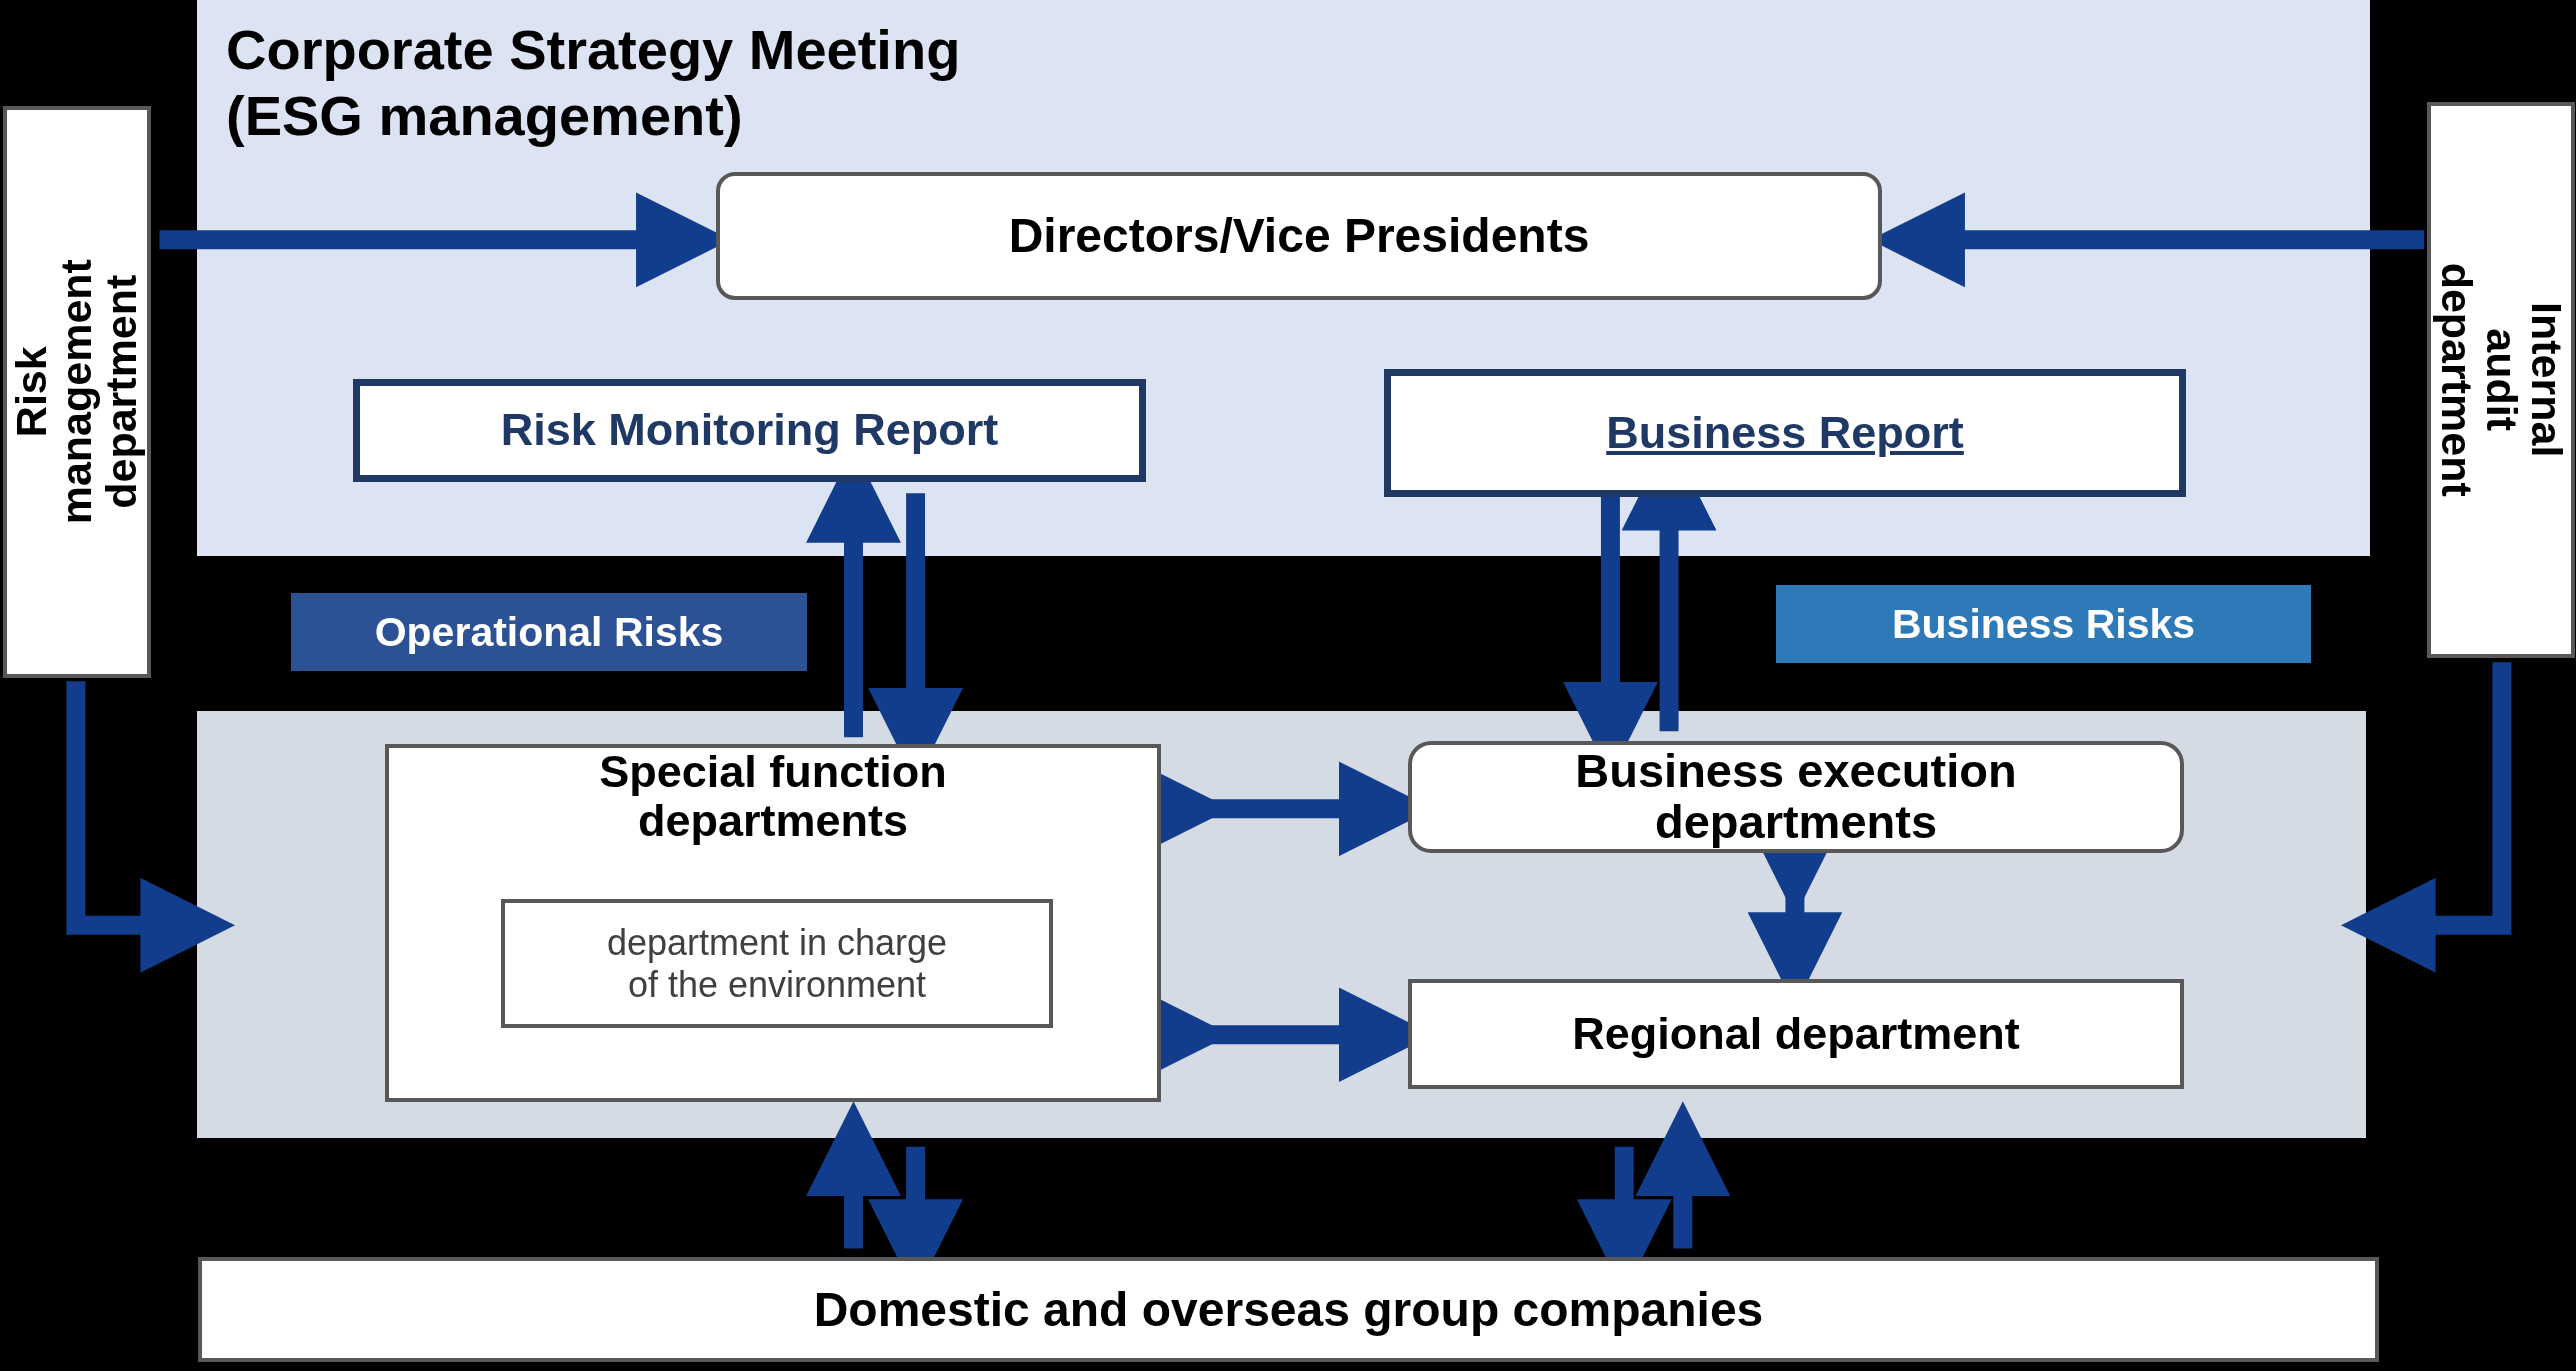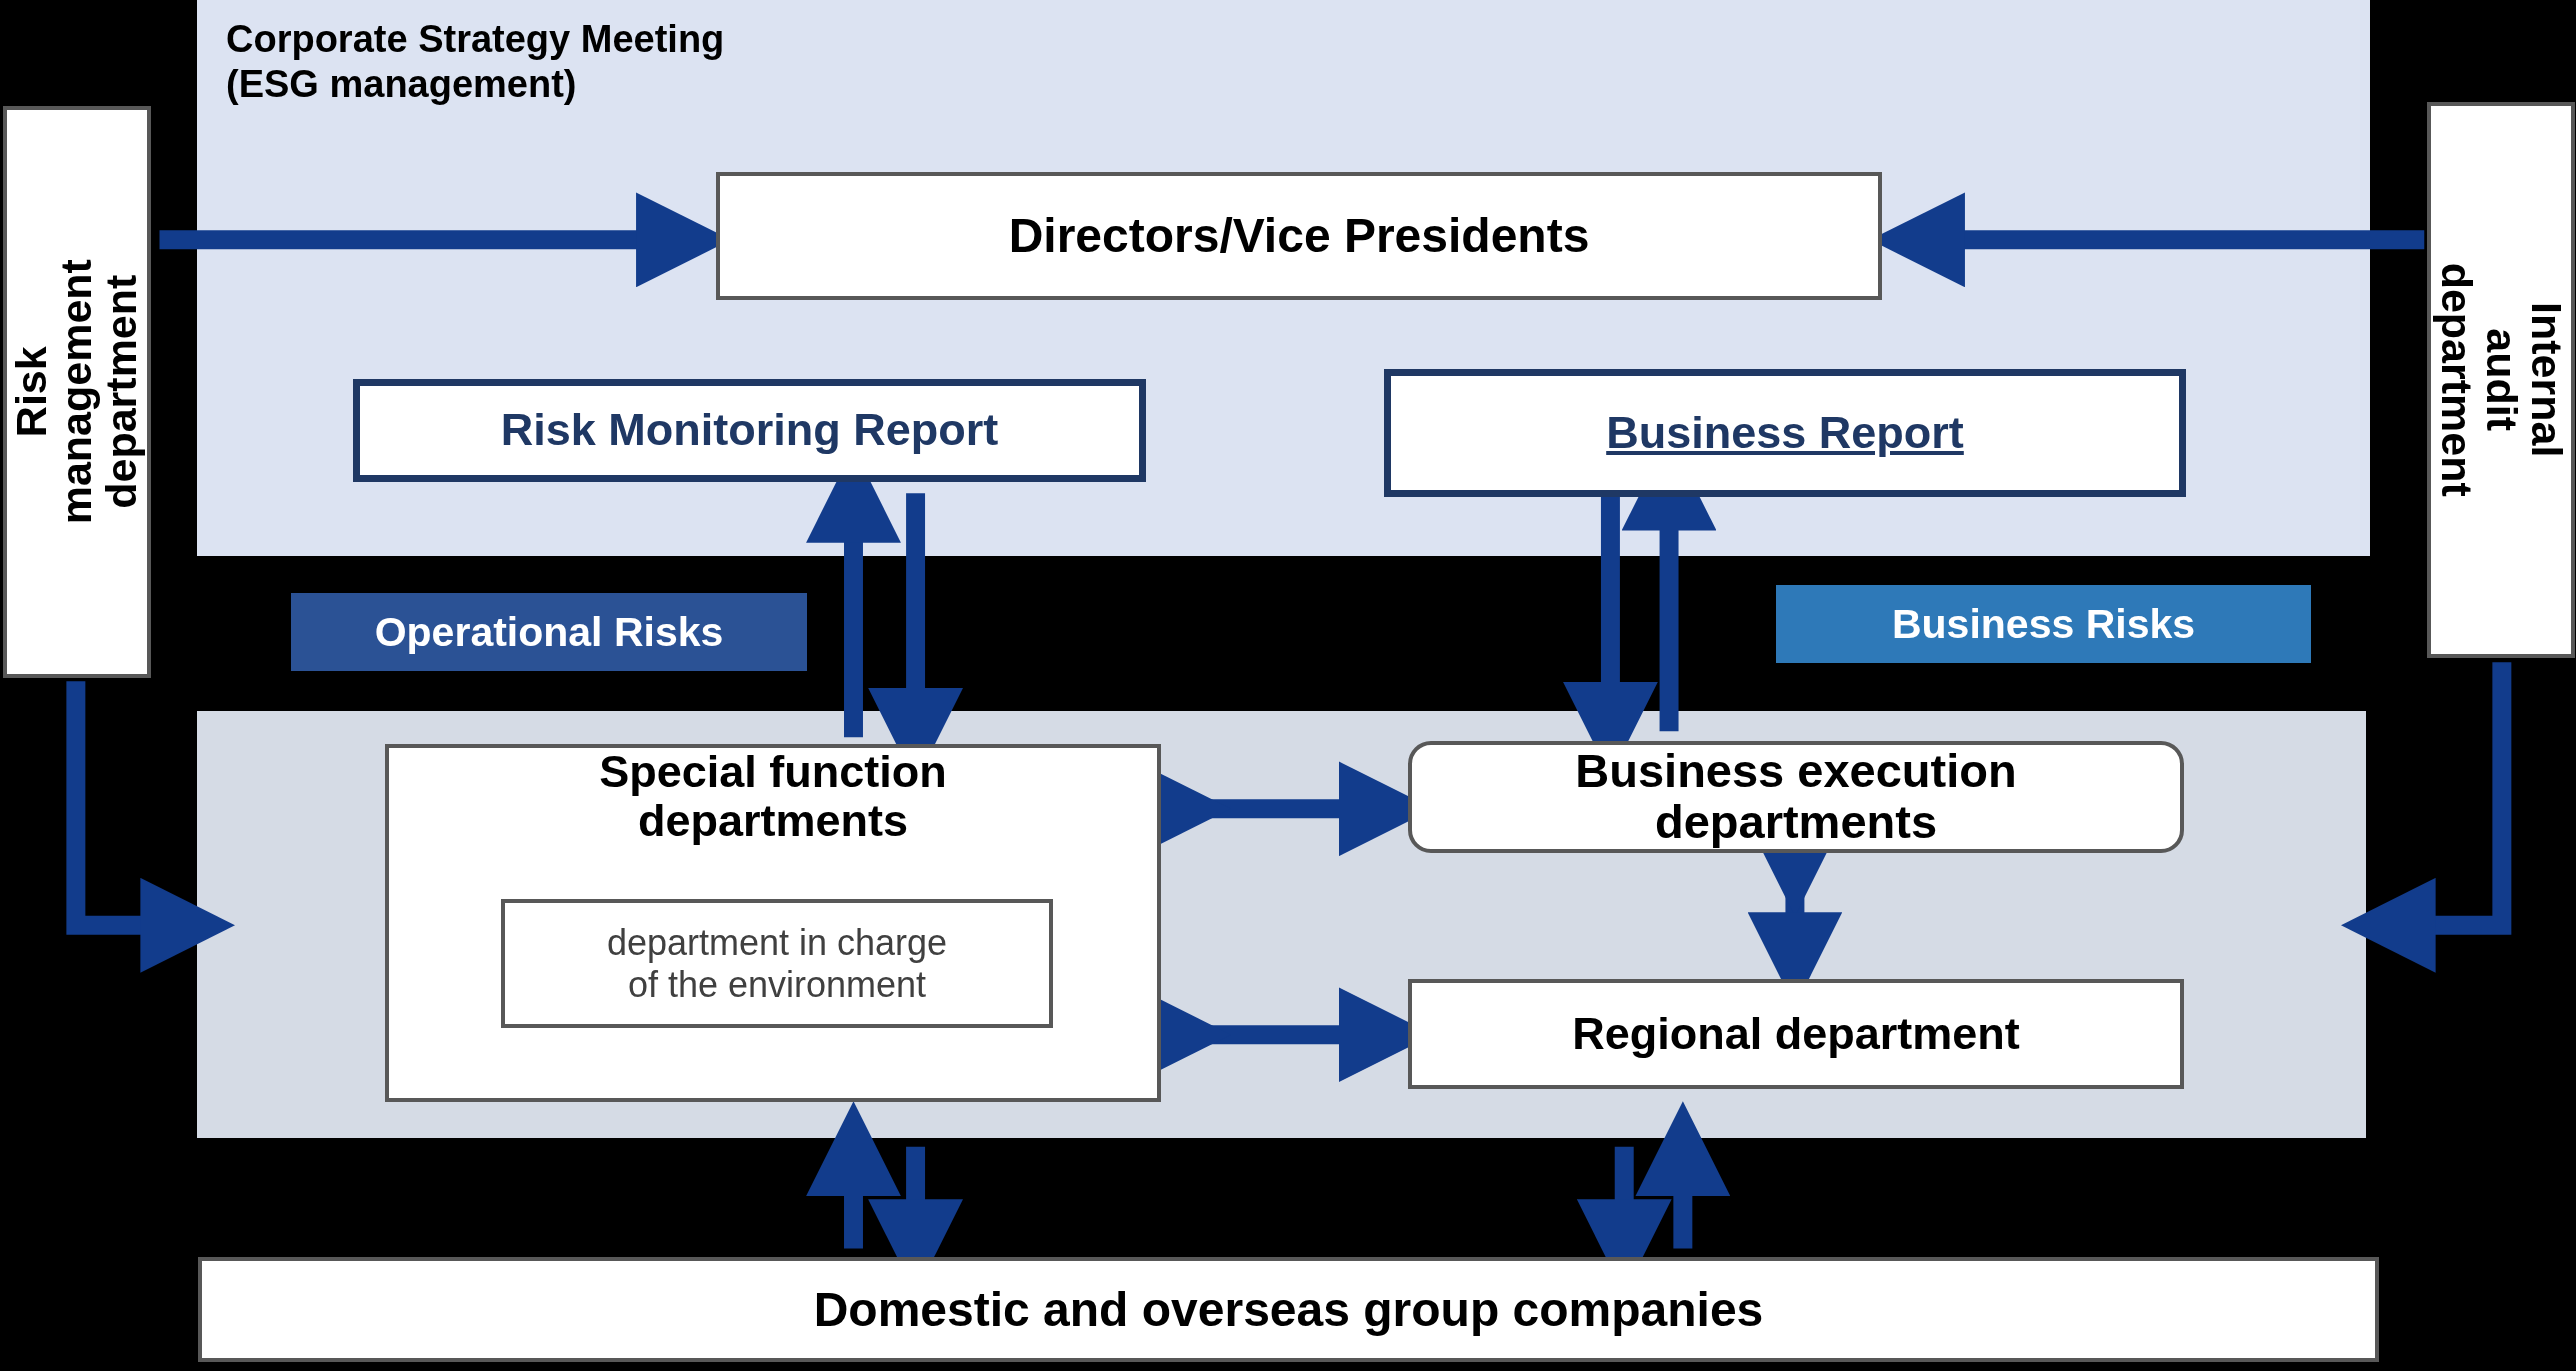--- a/index.html
+++ b/index.html
@@ -32,24 +32,24 @@
   
   .badge{position:absolute;display:flex;align-items:center;justify-content:center;
          color:#fff;font-weight:bold;text-align:center;box-sizing:border-box;}
   .badge-op{background:#2b5295;}
   .badge-bz{background:#2e79b8;}
 
   
   .arrows{position:absolute;left:0;top:0;width:2576px;height:1372px;
           pointer-events:none;}
 
-  .title{position:absolute;left:226px;top:17px;font-weight:bold;font-size:38px;
+  .title{position:absolute;left:226px;top:17px;font-weight:bold;font-size:56px;
          color:#000;line-height:1.18;text-align:left;white-space:pre-line;}
 
-  #b-directors{left:716px;top:172px;width:1166px;height:128px;font-size:48px;}
+  #b-directors{left:716px;top:172px;width:1166px;height:128px;font-size:48px;border-radius:19px;}
   #b-riskreport{left:353px;top:379px;width:793px;height:103px;font-size:45px;}
   #b-bizreport{left:1384px;top:369px;width:802px;height:128px;font-size:45px;text-decoration:underline;}
   #b-special{left:385px;top:744px;width:776px;height:358px;
              flex-direction:column;justify-content:flex-start;
              font-size:45px;}
   #b-special .inner{position:absolute;left:112px;top:151px;width:552px;height:129px;
              border:4.3px solid #585858;background:#fff;box-sizing:border-box;
              display:flex;align-items:center;justify-content:center;
              font-weight:normal;font-size:36px;line-height:1.15;color:#404040;}
   #b-bizexec{left:1408px;top:741px;width:776px;height:112px;font-size:47px;border-radius:23px;}

